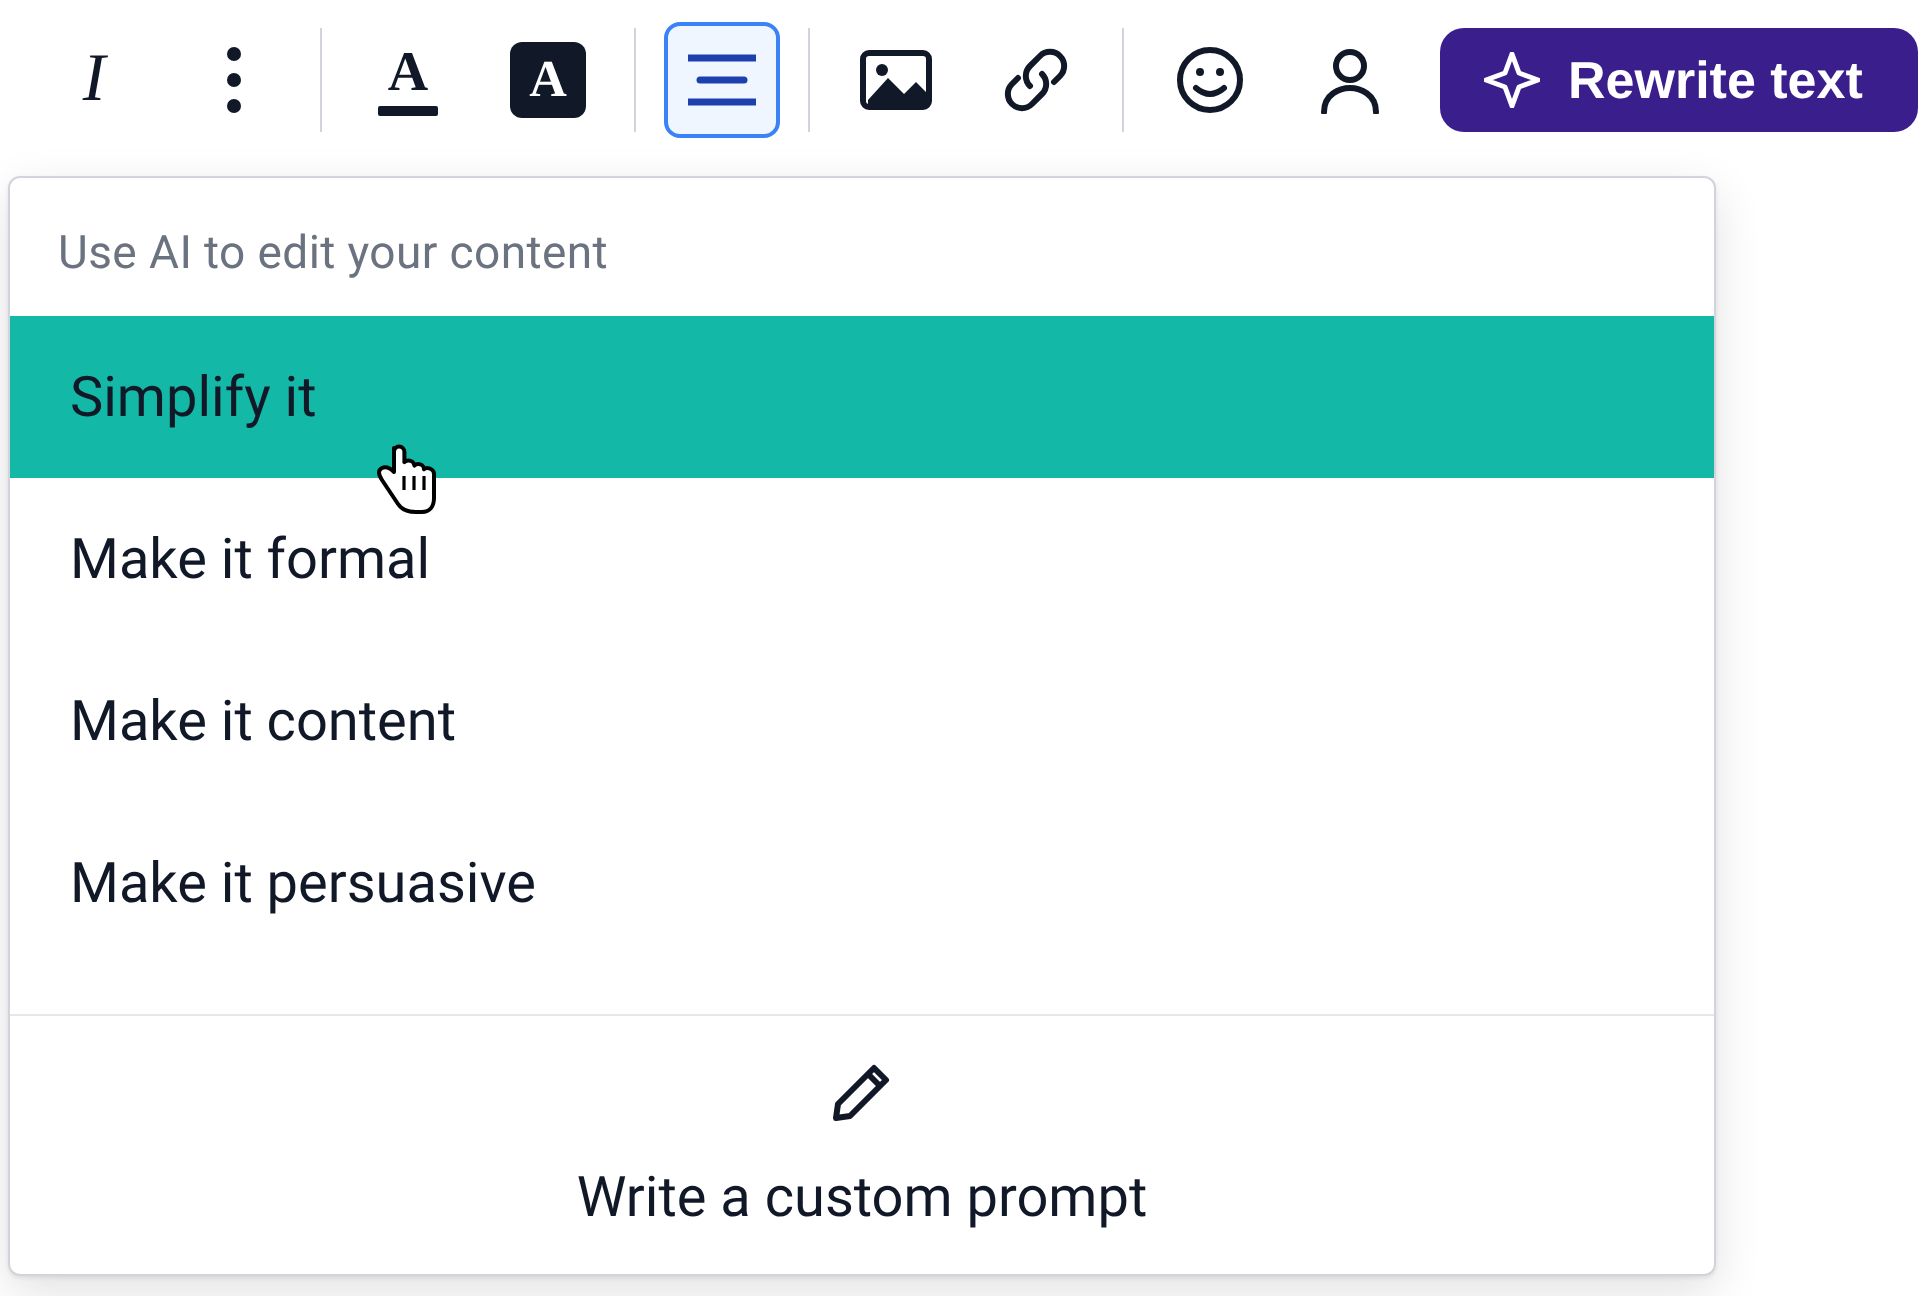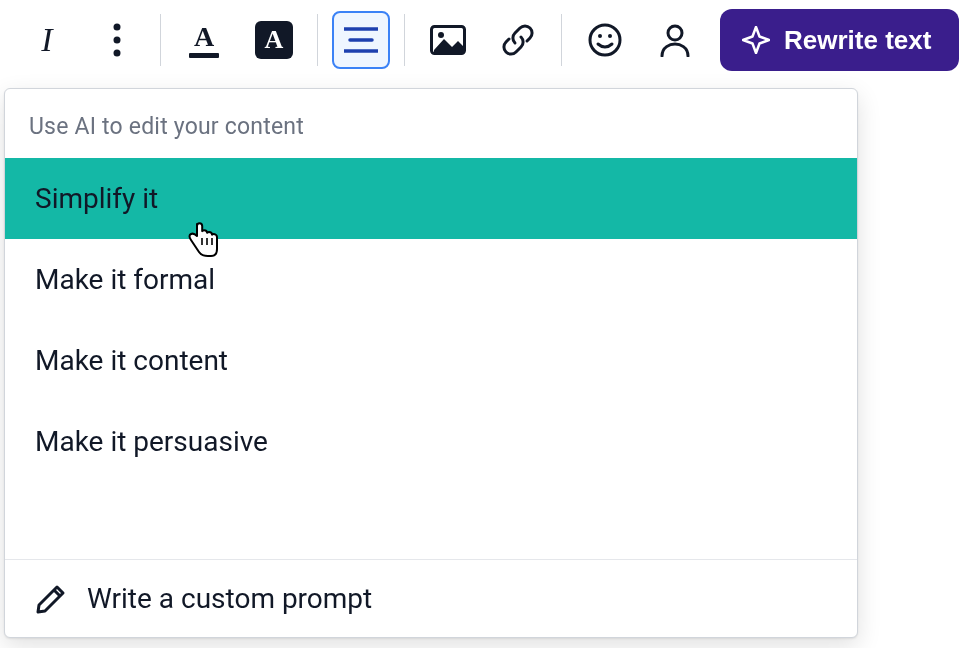--- a/index.html
+++ b/index.html
@@ -45,21 +45,21 @@
     background: #D1D5DB;
     margin: 0 8px;
   }
 
   .rewrite-btn {
     margin-left: 10px;
     background: #3A1E8C;
     color: #FFFFFF;
     border: none;
     border-radius: 12px;
-    height: 62px;
+    height: 52px;
     padding: 0 28px 0 22px;
     display: flex;
     align-items: center;
     gap: 14px;
     font-size: 26px;
     font-weight: 700;
     cursor: pointer;
   }
 
   .dropdown {
@@ -97,20 +97,21 @@
     border-top: 1px solid #E5E7EB;
     padding: 22px 30px;
     display: flex;
     align-items: center;
     gap: 20px;
     cursor: pointer;
     position: absolute;
     bottom: 0;
     left: 0;
     right: 0;
+    flex-direction: column;
   }
   .dd-footer-text {
     font-size: 28px;
     color: #111827;
   }
 
   .cursor {
     position: absolute;
     left: 186px;
     top: 222px;

